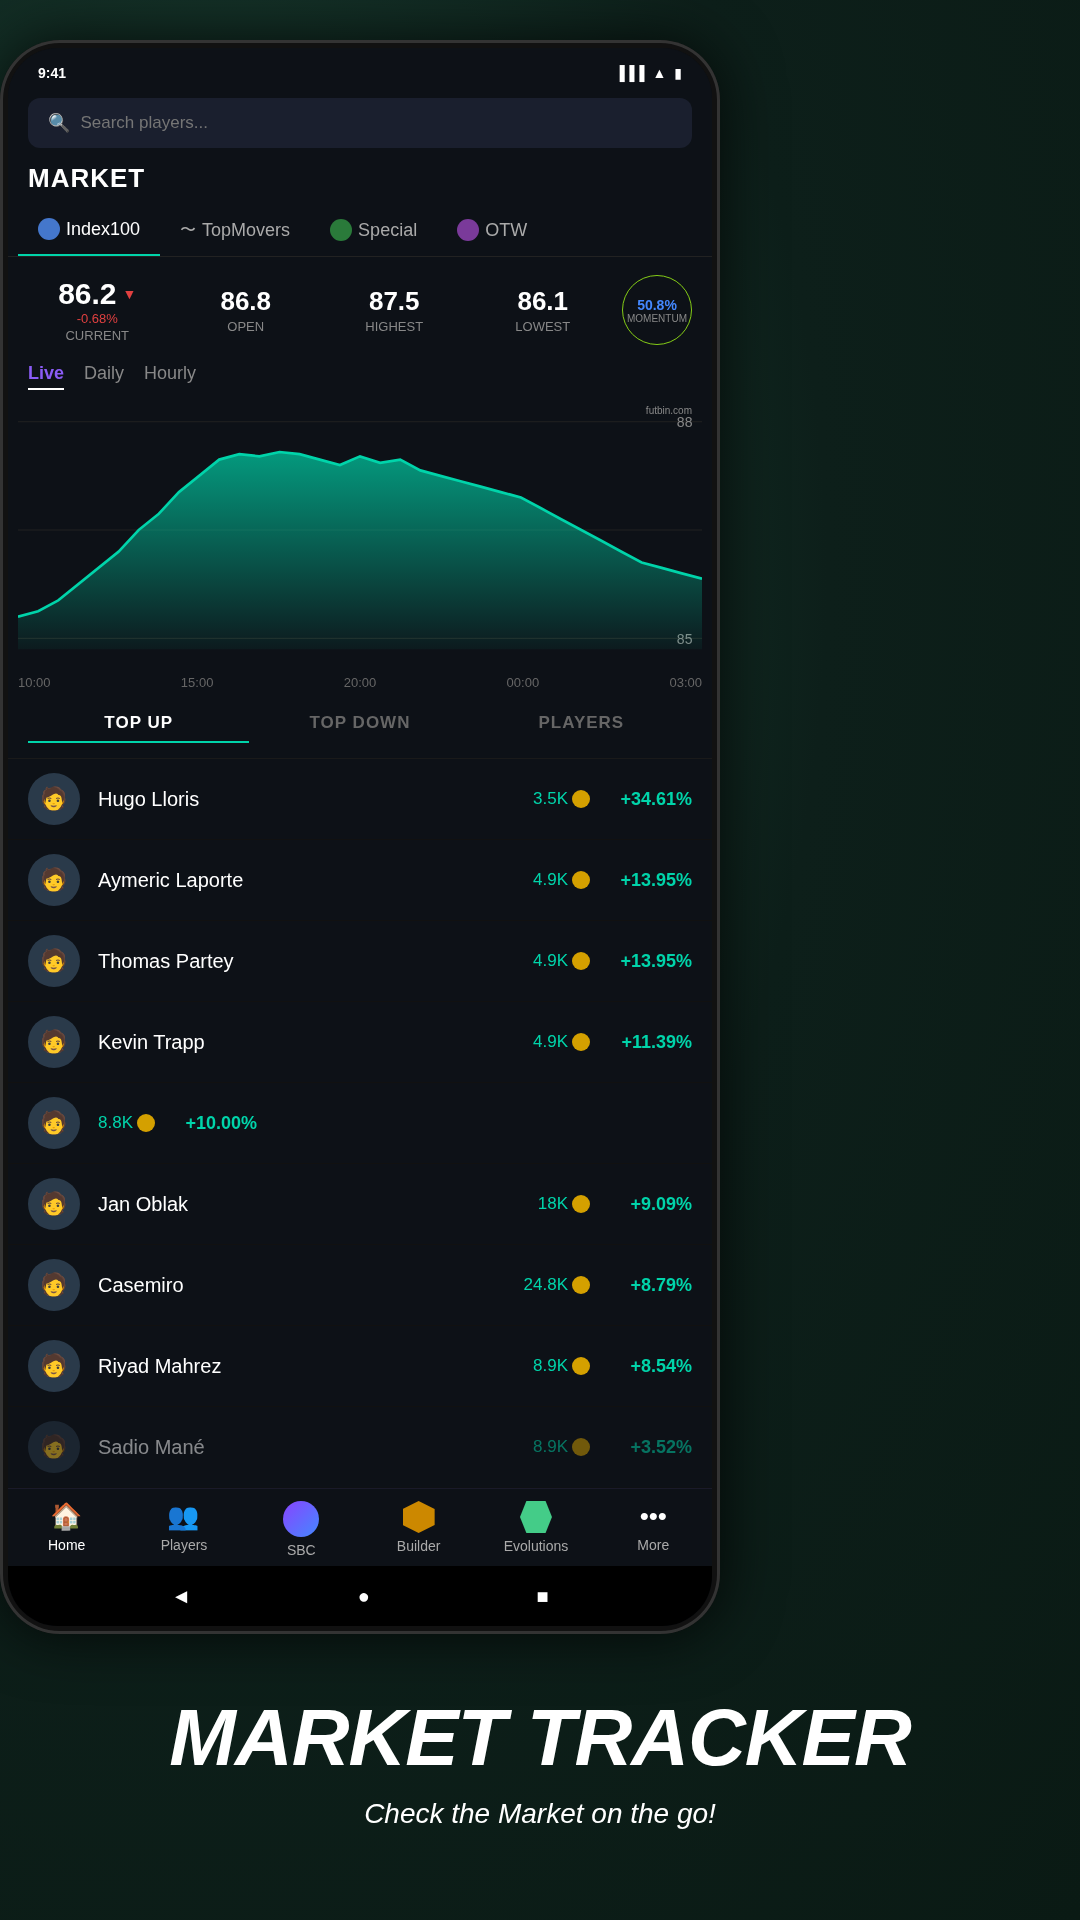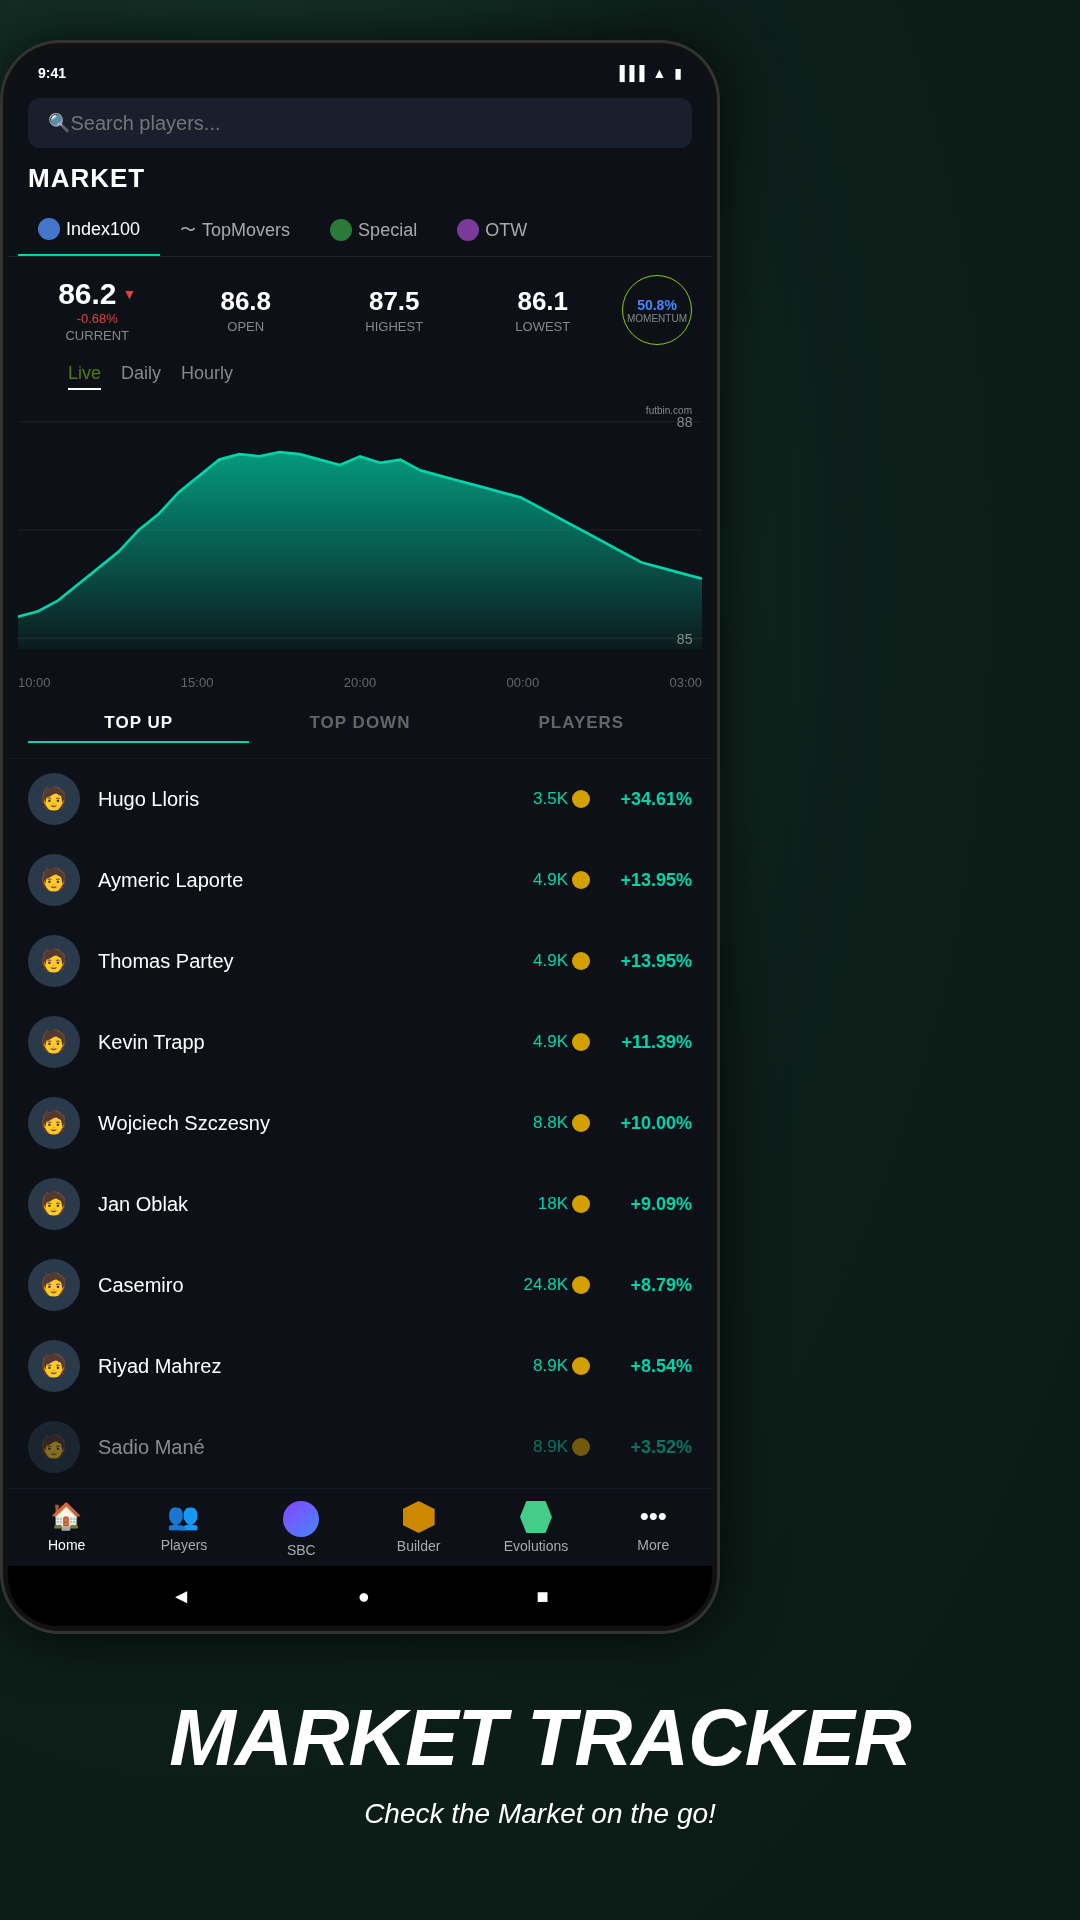--- a/index.html
+++ b/index.html
@@ -173,24 +173,23 @@
     }
 
     .chart-tab {
       color: #888;
       font-size: 18px;
       cursor: pointer;
       padding-bottom: 4px;
     }
 
     .chart-tab.active {
-      color: #4d7c0f;
-      font-weight: 400;
+      color: #8b5cf6;
+      font-weight: 700;
       border-bottom: 2px solid #fff;
-      margin-left: 40px;
     }
 
     
     .chart-area {
       position: relative;
       margin: 0 10px 10px;
       height: 260px;
     }
 
     .chart-label {
@@ -400,21 +399,21 @@
         <span style="color:#fff;font-size:14px;font-weight:600;">9:41</span>
         <div style="display:flex;gap:8px;align-items:center;">
           <span style="color:#fff;font-size:14px;">▐▐▐</span>
           <span style="color:#fff;font-size:14px;">▲</span>
           <span style="color:#fff;font-size:14px;">▮</span>
         </div>
       </div>
 
       <div class="top-search">
         <span style="color:#666;font-size:18px;">🔍</span>
-        <input style="background: transparent; border: none; outline: none; color: #14b8a6; font-size: 20px; width: 100%;" placeholder="Search players...">
+        <input style="background: transparent; border: none; outline: none; color: #14b8a6; font-size: 17px; margin-left: 10px; width: 100%;" placeholder="Search players...">
       </div>
 
       <div class="market-header">
         <span class="market-title">MARKET</span>
       </div>
 
       <div class="tabs-row">
         <div class="tab-item active">
           <div class="tab-icon" style="background:#4477cc;"></div>
           <span>Index100</span>
@@ -540,21 +539,20 @@
           <span class="player-name">Kevin Trapp</span>
           <span class="player-price">
             <span>4.9K</span>
             <span class="coin-icon"></span>
           </span>
           <span class="player-change">+11.39%</span>
         </div>
 
         <div class="player-row">
           <div class="player-avatar">🧑</div>
-          <span class="player-name">Wojciech Szczesny</span>
           <span class="player-price">
             <span>8.8K</span>
             <span class="coin-icon"></span>
           </span>
           <span class="player-change">+10.00%</span>
         </div>
 
         <div class="player-row">
           <div class="player-avatar">🧑</div>
           <span class="player-name">Jan Oblak</span>

